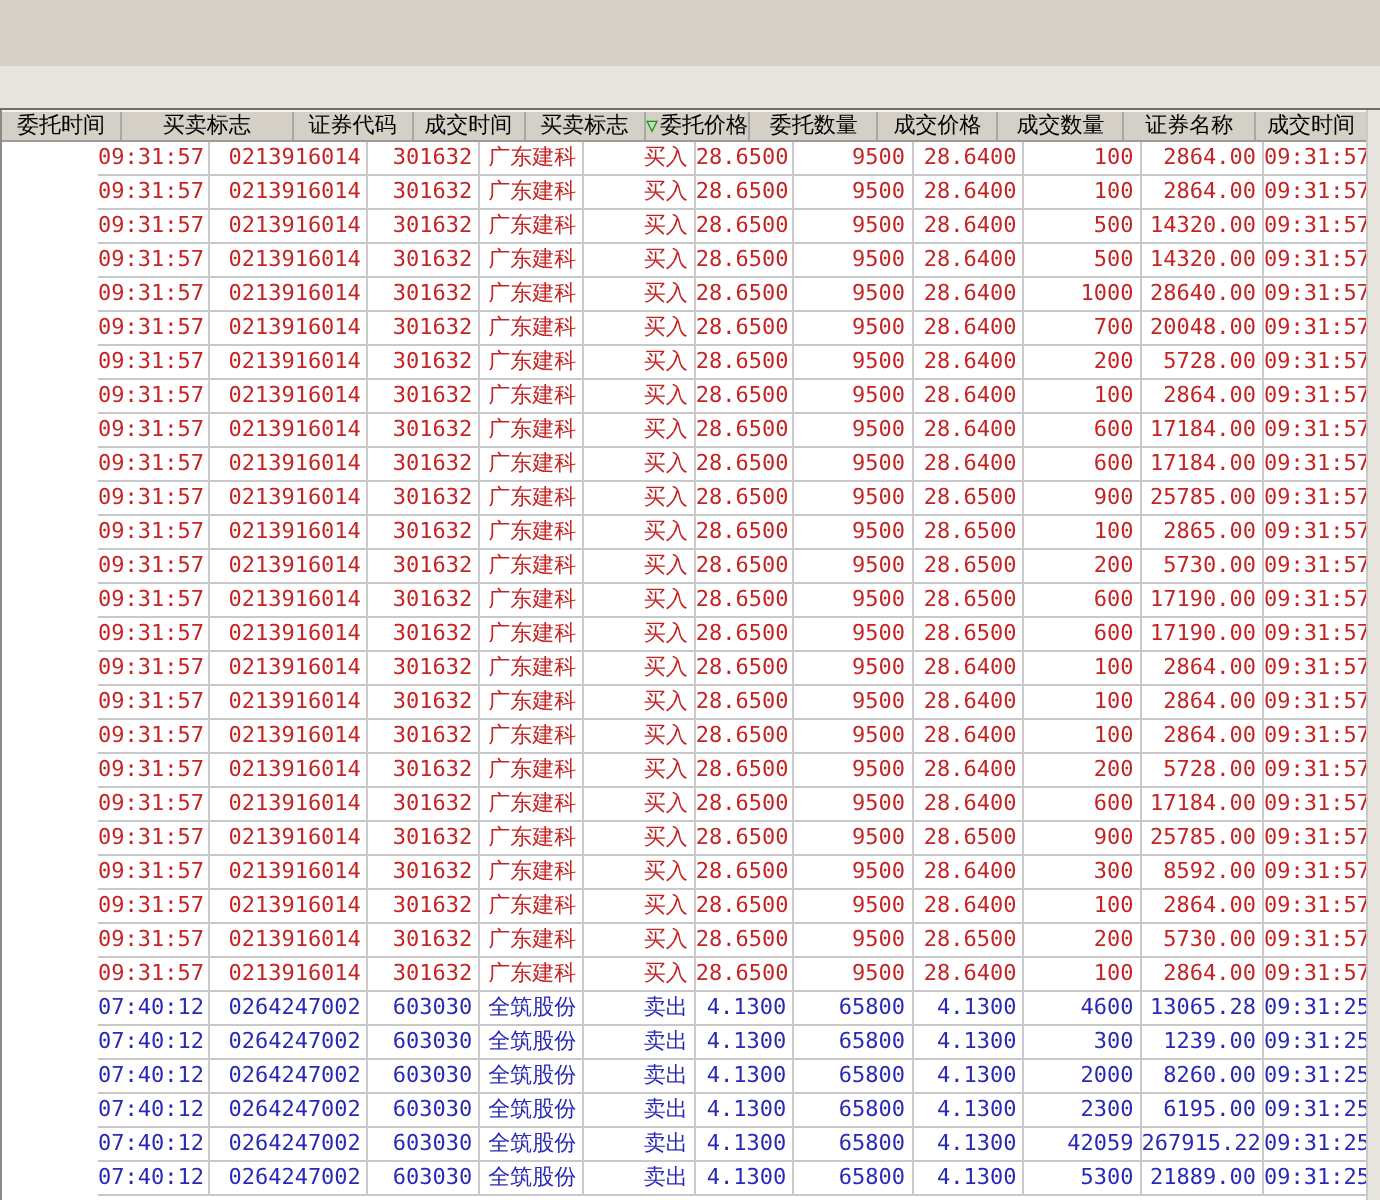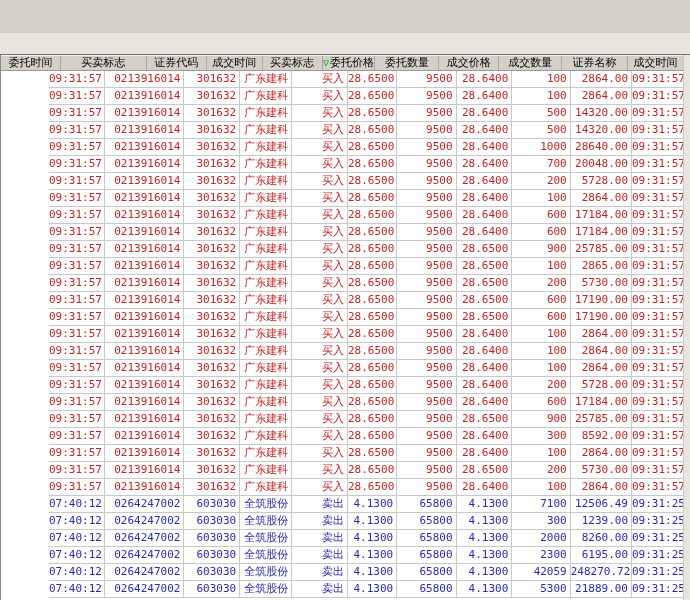--- a/index.html
+++ b/index.html
@@ -418,22 +418,22 @@
         </div>
         <div class="drow blue">
           <div class="dcell" style="width: 60px;">07:40:12</div>
           <div class="dcell" style="width: 86px;">0264247002</div>
           <div class="dcell" style="width: 60px;">603030</div>
           <div class="dcell" style="width: 56px;">全筑股份</div>
           <div class="dcell" style="width: 60px;">卖出</div>
           <div class="dcell" style="width: 53px;">4.1300</div>
           <div class="dcell" style="width: 64px;">65800</div>
           <div class="dcell" style="width: 60px;">4.1300</div>
-          <div class="dcell" style="width: 63px;">7100</div>
-          <div class="dcell" style="width: 66px;">12506.49</div>
+          <div class="dcell" style="width: 63px;">4600</div>
+          <div class="dcell" style="width: 66px;">13065.28</div>
           <div class="dcell" style="width: 56px;">09:31:25</div>
         </div>
         <div class="drow blue">
           <div class="dcell" style="width: 60px;">07:40:12</div>
           <div class="dcell" style="width: 86px;">0264247002</div>
           <div class="dcell" style="width: 60px;">603030</div>
           <div class="dcell" style="width: 56px;">全筑股份</div>
           <div class="dcell" style="width: 60px;">卖出</div>
           <div class="dcell" style="width: 53px;">4.1300</div>
           <div class="dcell" style="width: 64px;">65800</div>
@@ -471,21 +471,21 @@
         <div class="drow blue">
           <div class="dcell" style="width: 60px;">07:40:12</div>
           <div class="dcell" style="width: 86px;">0264247002</div>
           <div class="dcell" style="width: 60px;">603030</div>
           <div class="dcell" style="width: 56px;">全筑股份</div>
           <div class="dcell" style="width: 60px;">卖出</div>
           <div class="dcell" style="width: 53px;">4.1300</div>
           <div class="dcell" style="width: 64px;">65800</div>
           <div class="dcell" style="width: 60px;">4.1300</div>
           <div class="dcell" style="width: 63px;">42059</div>
-          <div class="dcell" style="width: 66px;">248270.72</div>
+          <div class="dcell" style="width: 66px;">267915.22</div>
           <div class="dcell" style="width: 56px;">09:31:25</div>
         </div>
         <div class="drow blue">
           <div class="dcell" style="width: 60px;">07:40:12</div>
           <div class="dcell" style="width: 86px;">0264247002</div>
           <div class="dcell" style="width: 60px;">603030</div>
           <div class="dcell" style="width: 56px;">全筑股份</div>
           <div class="dcell" style="width: 60px;">卖出</div>
           <div class="dcell" style="width: 53px;">4.1300</div>
           <div class="dcell" style="width: 64px;">65800</div>

